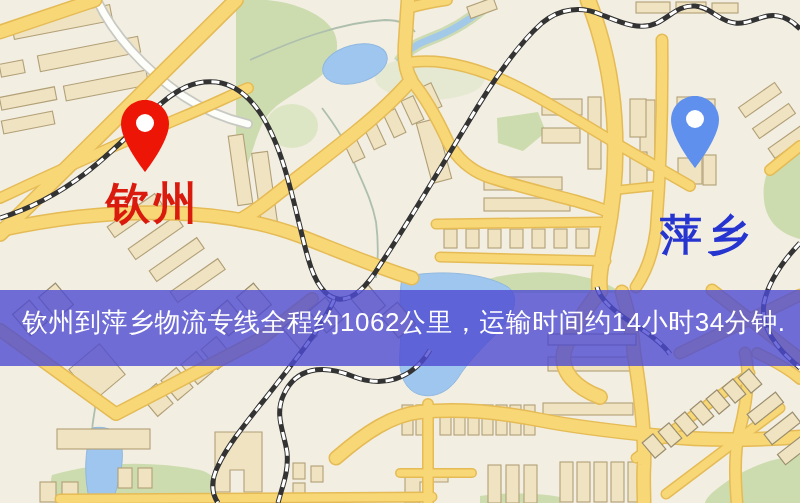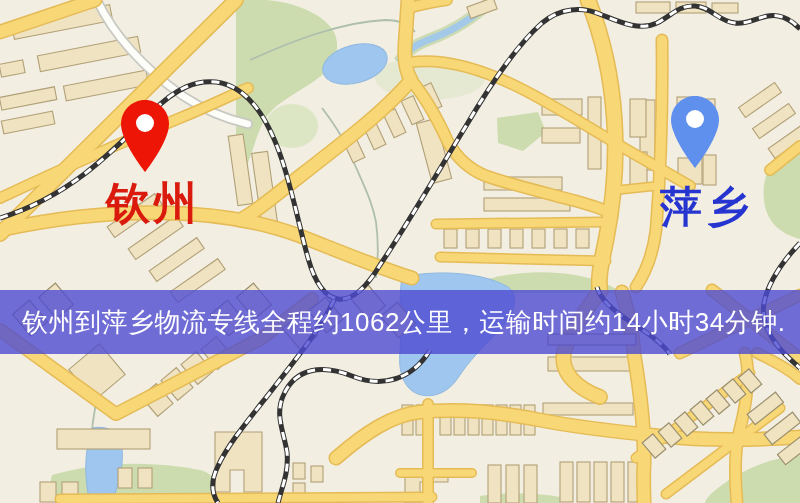--- a/index.html
+++ b/index.html
@@ -13,21 +13,21 @@
   .minor-cas{fill:none;stroke:#c9c9c3;stroke-linecap:round;}
   .minor-fill{fill:none;stroke:#fdfdf9;stroke-linecap:round;}
   .rail-d{fill:none;stroke-width:5;}
   .rail-l{fill:none;stroke-width:3;stroke-dasharray:8 8;}
   .stream{fill:none;stroke:#aebfae;stroke-width:1.8;}
   .riverbank{fill:none;stroke:#c3d6a8;stroke-width:12;opacity:.8;}
   .river{fill:none;stroke:#9fc6ee;stroke-width:7;opacity:.9;}
   .place-label{position:absolute;font-weight:bold;text-align:right;white-space:nowrap;}
   .label-origin{left:76px;top:174px;width:124px;font-size:44px;letter-spacing:3px;}
   .label-dest{left:634px;top:179px;width:120px;font-size:42px;letter-spacing:5px;}
-  .banner{position:absolute;left:0;top:290px;width:800px;height:64px;}
+  .banner{position:absolute;left:0;top:290px;width:800px;height:76px;}
   .banner-bg{position:absolute;inset:0;opacity:.8;}
   .banner-text{position:absolute;left:22px;top:0;line-height:64px;font-size:26px;
                letter-spacing:.5px;white-space:nowrap;}
 </style>
 </head>
 <body>
 
 <div class="stage">
 <svg width="800" height="503" viewBox="0 0 800 503">
   <defs>
@@ -280,19 +280,19 @@
     <path d="M24,0 C10.7,0 0,10.7 0,24 C0,42 24,72 24,72 C24,72 48,42 48,24 C48,10.7 37.3,0 24,0 Z" fill="#ed1506"></path>
     <circle cx="24" cy="23" r="9" fill="#ffffff"></circle>
   </g>
   <g transform="translate(671,96)">
     <path d="M24,0 C10.7,0 0,10.7 0,24 C0,42 24,72 24,72 C24,72 48,42 48,24 C48,10.7 37.3,0 24,0 Z" fill="#5f90ee"></path>
     <circle cx="24" cy="23" r="9" fill="#ffffff"></circle>
   </g>
 </svg>
 
   <div class="place-label label-origin" style="color: rgb(217, 26, 12);">钦州</div>
-  <div class="place-label label-dest" style="color: rgb(38, 52, 208);">萍乡</div>
+  <div class="place-label label-dest" style="color: rgb(38, 52, 208); margin-top: 28px;">萍乡</div>
 
   <div class="banner">
     <div class="banner-bg" style="background: rgb(77, 75, 210);"></div>
     <div class="banner-text" style="color: rgb(255, 255, 255);">钦州到萍乡物流专线全程约1062公里，运输时间约14小时34分钟.</div>
   </div>
 </div>
 
 </body></html>

